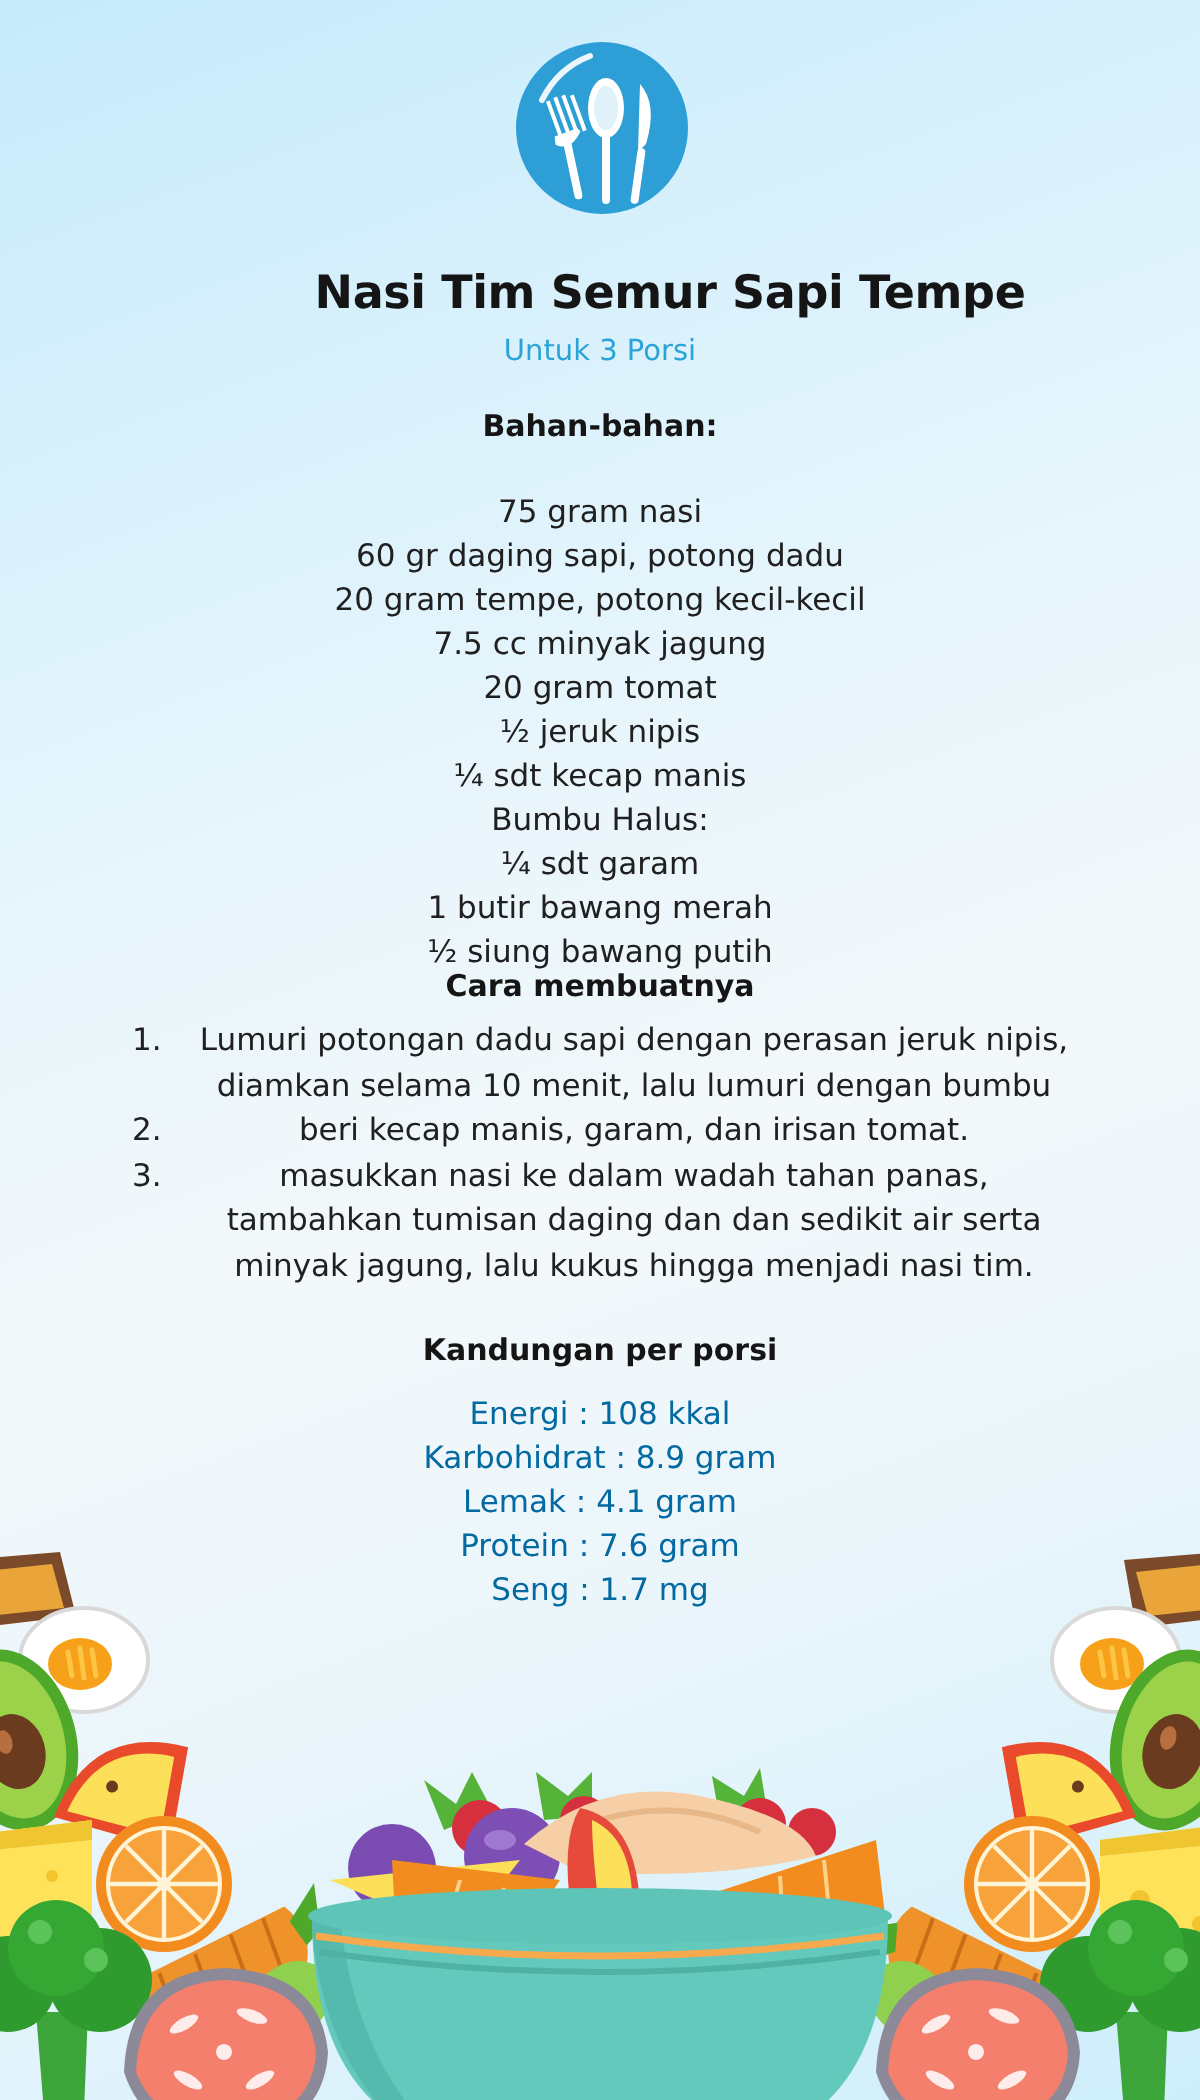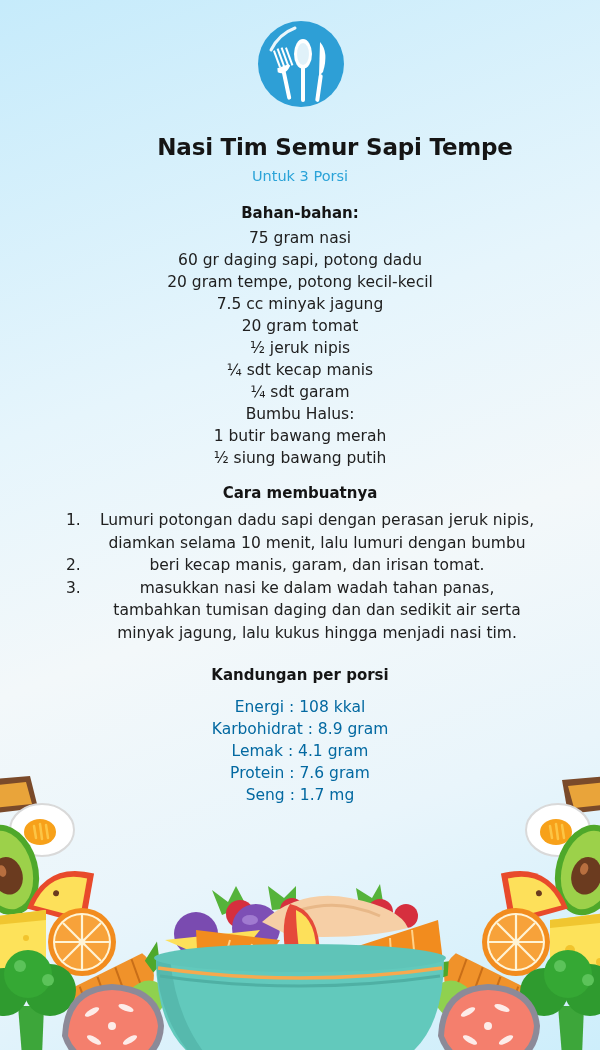--- a/index.html
+++ b/index.html
@@ -9,21 +9,21 @@
     background: linear-gradient(160deg, #c6ebfb 0%, #e6f5fc 35%, #f3f8fa 55%, #e9f5fb 75%, #cdeefb 100%);
     color: #1a1a1a;
   }
   .page { position: absolute; inset: 0; }
   .logo { position: absolute; left: 257px; top: 20px; width: 88px; height: 88px; }
   .center { position: absolute; left: 0; width: 600px; text-align: center; }
   .title { top: 134px; font-size: 23px; font-weight: bold; letter-spacing: -0.2px; color: #151515; padding-left: 35px; }
   .subtitle { top: 168px; font-size: 14.5px; color: #2aa3d8; }
   .section-h { font-weight: bold; font-size: 15px; color: #151515; }
   .ing-h { top: 204px; }
-  .ingredients { top: 227px; font-size: 15.5px; line-height: 22px; color: #202020; }
+  .ingredients { top: 245px; font-size: 15.5px; line-height: 22px; color: #202020; }
   .ingredients div { height: 22px; }
   .steps-h { top: 484px; }
   .steps { position: absolute; top: 509px; left: 66px; width: 480px; font-size: 15.5px; line-height: 22.5px; color: #202020; }
   .step { display: flex; }
   .step-num { width: 22px; flex: none; }
   .step-body { flex: 1; text-align: center; }
   .nutri-h { top: 666px; }
   .nutrition { top: 696px; font-size: 15.5px; line-height: 22px; color: #0369a1; }
   .nutrition div { height: 22px; }
   .food { position: absolute; left: 0; top: 770px; width: 600px; height: 280px; }
@@ -59,22 +59,22 @@
 
   <div class="center section-h ing-h">Bahan-bahan:</div>
   <div class="center ingredients">
     <div>75 gram nasi</div>
     <div>60 gr daging sapi, potong dadu</div>
     <div>20 gram tempe, potong kecil-kecil</div>
     <div>7.5 cc minyak jagung</div>
     <div>20 gram tomat</div>
     <div>½ jeruk nipis</div>
     <div>¼ sdt kecap manis</div>
+    <div>Bumbu Halus:</div>
     <div>¼ sdt garam</div>
-    <div>Bumbu Halus:</div>
     <div>1 butir bawang merah</div>
     <div>½ siung bawang putih</div>
   </div>
 
   <div class="center section-h steps-h">Cara membuatnya</div>
   <div class="steps">
     <div class="step">
       <span class="step-num">1.</span>
       <div class="step-body">
         <div>Lumuri potongan dadu sapi dengan perasan jeruk nipis,</div>

